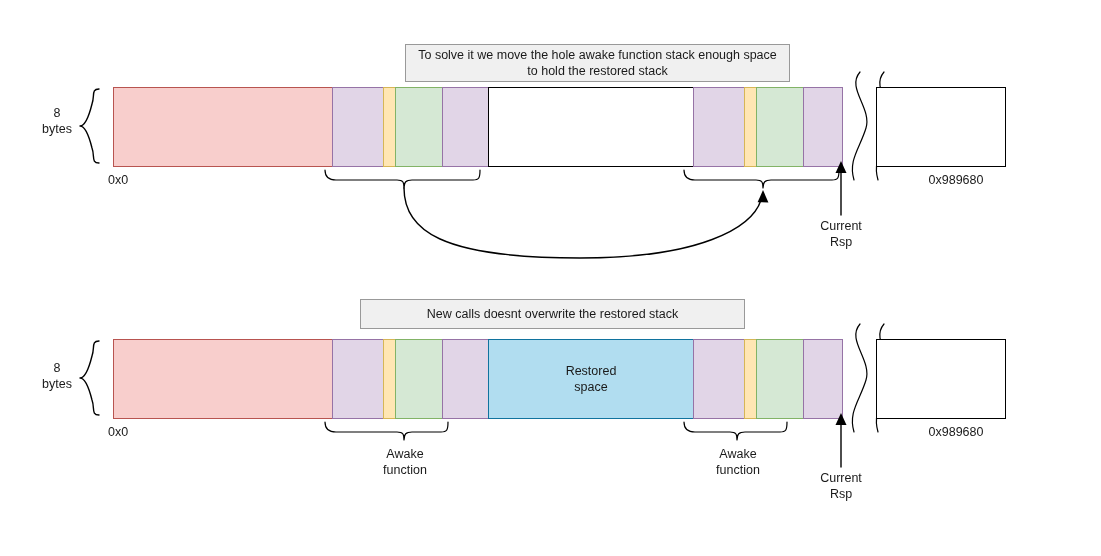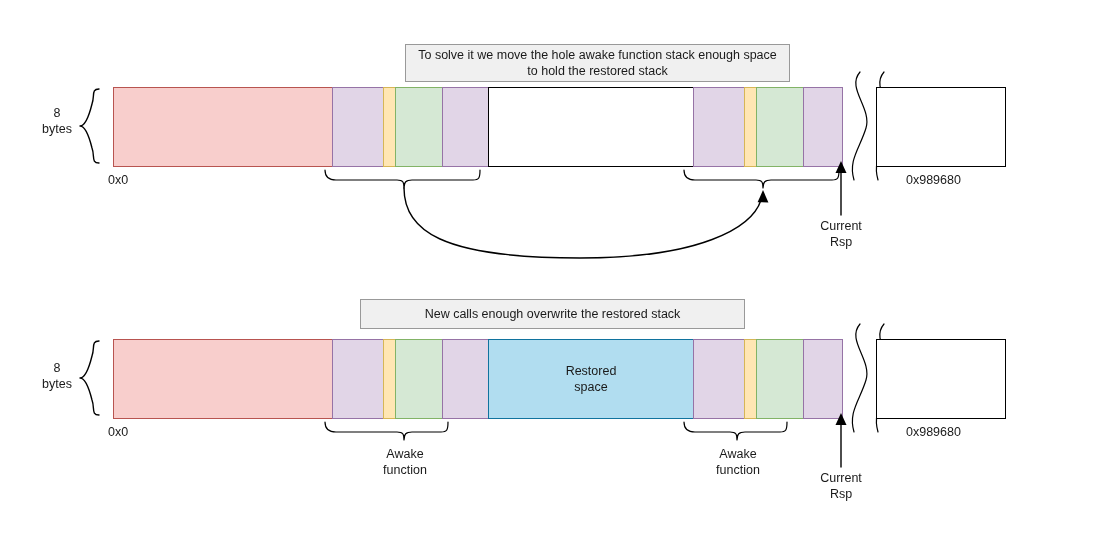--- a/index.html
+++ b/index.html
@@ -39,21 +39,21 @@
             display:flex;align-items:center;justify-content:center;
             text-align:center;font-size:12.5px;line-height:16px;color:#1a1a1a;}
 
   
   .tailbox{position:absolute;height:80px;box-sizing:border-box;
            background:#ffffff;border:1px solid #000000;}
 
   
   .lbl{position:absolute;font-size:12.5px;line-height:16px;color:#1a1a1a;}
   .lbl-c{text-align:center;}
-  .lbl-r{text-align:left;}
+  .lbl-r{text-align:center;}
 
   svg{position:absolute;left:0;top:0;overflow:visible;}
   .stroke{fill:none;stroke:#000000;stroke-width:1.4px;
           stroke-linecap:round;stroke-linejoin:round;}
   .stroke-thin{fill:none;stroke:#000000;stroke-width:1.2px;
           stroke-linecap:round;stroke-linejoin:round;}
   .fillblk{fill:#000000;}
 </style>
 </head>
 <body>
@@ -107,21 +107,21 @@
     <path class="stroke" d="M 841,215 L 841,170"></path>
     <polygon class="fillblk" points="841,161 835.5,173 846.5,173"></polygon>
   </svg>
 
   <div class="lbl lbl-c" style="left:805px;top:218px;width:72px;">
     <div>Current</div>
     <div>Rsp</div>
   </div>
 
   <div class="caption" style="left:360px;top:299px;width:385px;height:30px;">
-    <span>New calls enough overwrite the restored stack</span>
+    <span>New calls doesnt overwrite the restored stack</span>
   </div>
 
   <div class="lbl lbl-c" style="left:30px;top:360px;width:54px;">
     <div>8</div>
     <div>bytes</div>
   </div>
 
   <svg width="1101" height="556">
     <path class="stroke" d="M 99,341 C 91,341 95,348 92,356 C 90,364 86,378 80,378 C 86,378 90,392 92,400 C 95,408 91,415 99,415"></path>
   </svg>

